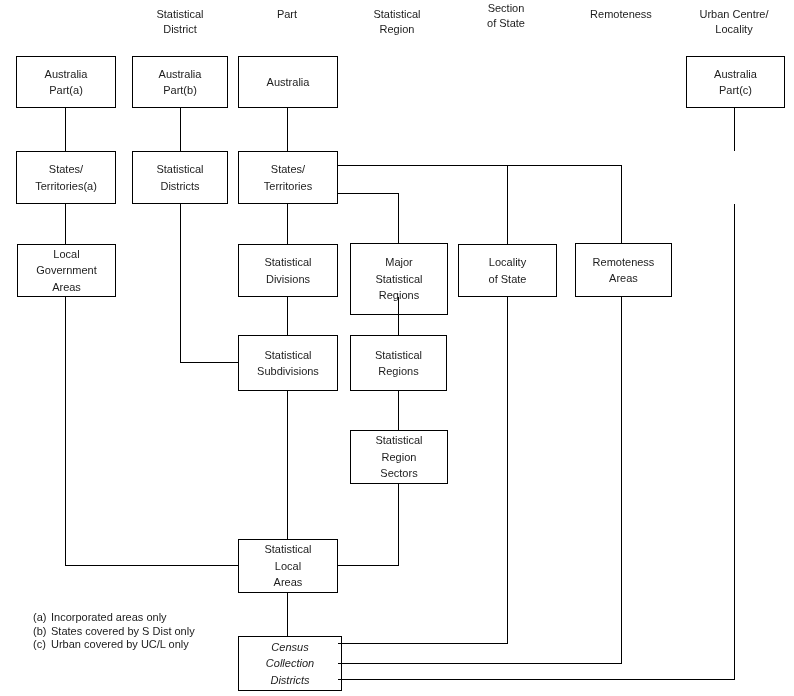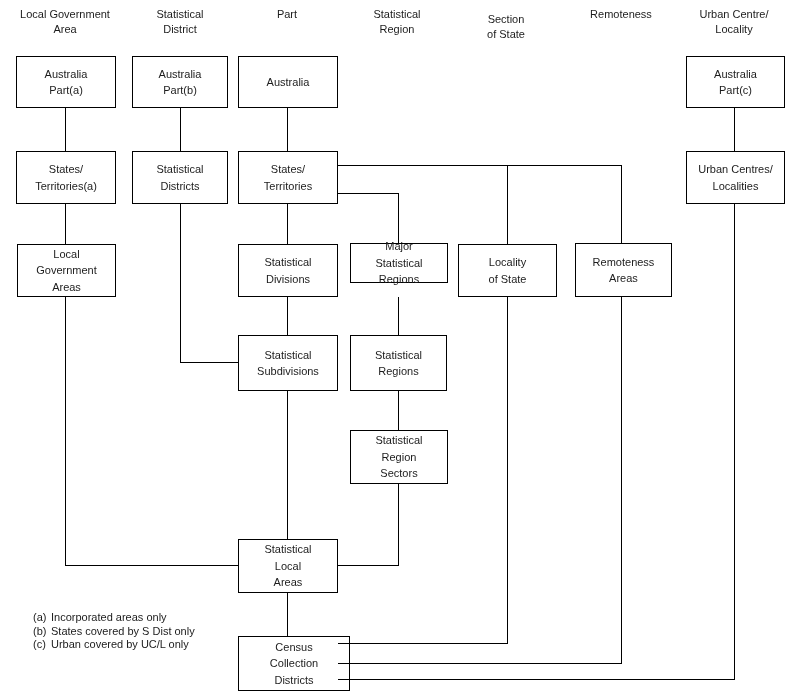--- a/index.html
+++ b/index.html
@@ -20,77 +20,73 @@
   .hline{position:absolute;height:1px;background:#000;}
   #footnotes{position:absolute;left:33px;top:611px;font-size:11px;line-height:13.5px;}
   .fn-row{display:flex;}
   .fn-marker{width:18px;flex:0 0 18px;}
 </style>
 </head>
 <body>
 
 <div id="stage">
 
-  <div class="hdr" style="left:0px;top:7px;">Local Government
-Area</div>
   <div class="hdr" style="left:115px;top:7px;">Statistical
 District</div>
   <div class="hdr" style="left:222px;top:7px;">Part</div>
   <div class="hdr" style="left:332px;top:7px;">Statistical
 Region</div>
-  <div class="hdr" style="left:441px;top:12px;text-align:center;">Section
+  <div class="hdr" style="left:441px;top:1px;text-align:center;">Section
 of State</div>
   <div class="hdr" style="left:556px;top:7px;">Remoteness</div>
   <div class="hdr" style="left:669px;top:7px;">Urban Centre/
 Locality</div>
 
   <div class="box" style="left:16px;top:56px;width:100px;height:52px;">Australia
 Part(a)</div>
   <div class="box" style="left:132px;top:56px;width:96px;height:52px;">Australia
 Part(b)</div>
   <div class="box" style="left:238px;top:56px;width:100px;height:52px;">Australia</div>
   <div class="box" style="left:686px;top:56px;width:99px;height:52px;">Australia
 Part(c)</div>
 
   <div class="box" style="left:16px;top:151px;width:100px;height:53px;">States/
 Territories(a)</div>
   <div class="box" style="left:132px;top:151px;width:96px;height:53px;">Statistical
 Districts</div>
   <div class="box" style="left:238px;top:151px;width:100px;height:53px;">States/
 Territories</div>
-  <div class="box" style="left:686px;top:151px;width:99px;height:53px;">Urban Centres/
-Localities</div>
 
   <div class="box" style="left:17px;top:244px;width:99px;height:53px;">Local
 Government
 Areas</div>
   <div class="box" style="left:238px;top:244px;width:100px;height:53px;">Statistical
 Divisions</div>
-  <div class="box" style="left:350px;top:243px;width:98px;height:40px;">Major
+  <div class="box" style="left:350px;top:243px;width:98px;height:72px;">Major
 Statistical
 Regions</div>
   <div class="box" style="left:458px;top:244px;width:99px;height:53px;">Locality
 of State</div>
   <div class="box" style="left:575px;top:243px;width:97px;height:54px;">Remoteness
 Areas</div>
 
   <div class="box" style="left:238px;top:335px;width:100px;height:56px;">Statistical
 Subdivisions</div>
   <div class="box" style="left:350px;top:335px;width:97px;height:56px;">Statistical
 Regions</div>
 
   <div class="box" style="left:350px;top:430px;width:98px;height:54px;">Statistical
 Region
 Sectors</div>
 
   <div class="box" style="left:238px;top:539px;width:100px;height:54px;">Statistical
 Local
 Areas</div>
 
-  <div class="box" style="left:238px;top:636px;width:112px;height:55px;">Census
+  <div class="box" style="left:238px;top:636px;width:104px;height:55px;font-style:italic;">Census
 Collection
 Districts</div>
 
   <div class="vline" style="left:65px;top:108px;height:43px;"></div>
   <div class="vline" style="left:65px;top:204px;height:40px;"></div>
   <div class="vline" style="left:65px;top:297px;height:269px;"></div>
   <div class="hline" style="left:65px;top:565px;width:173px;"></div>
 
   <div class="vline" style="left:180px;top:108px;height:43px;"></div>
   <div class="vline" style="left:180px;top:204px;height:159px;"></div>

